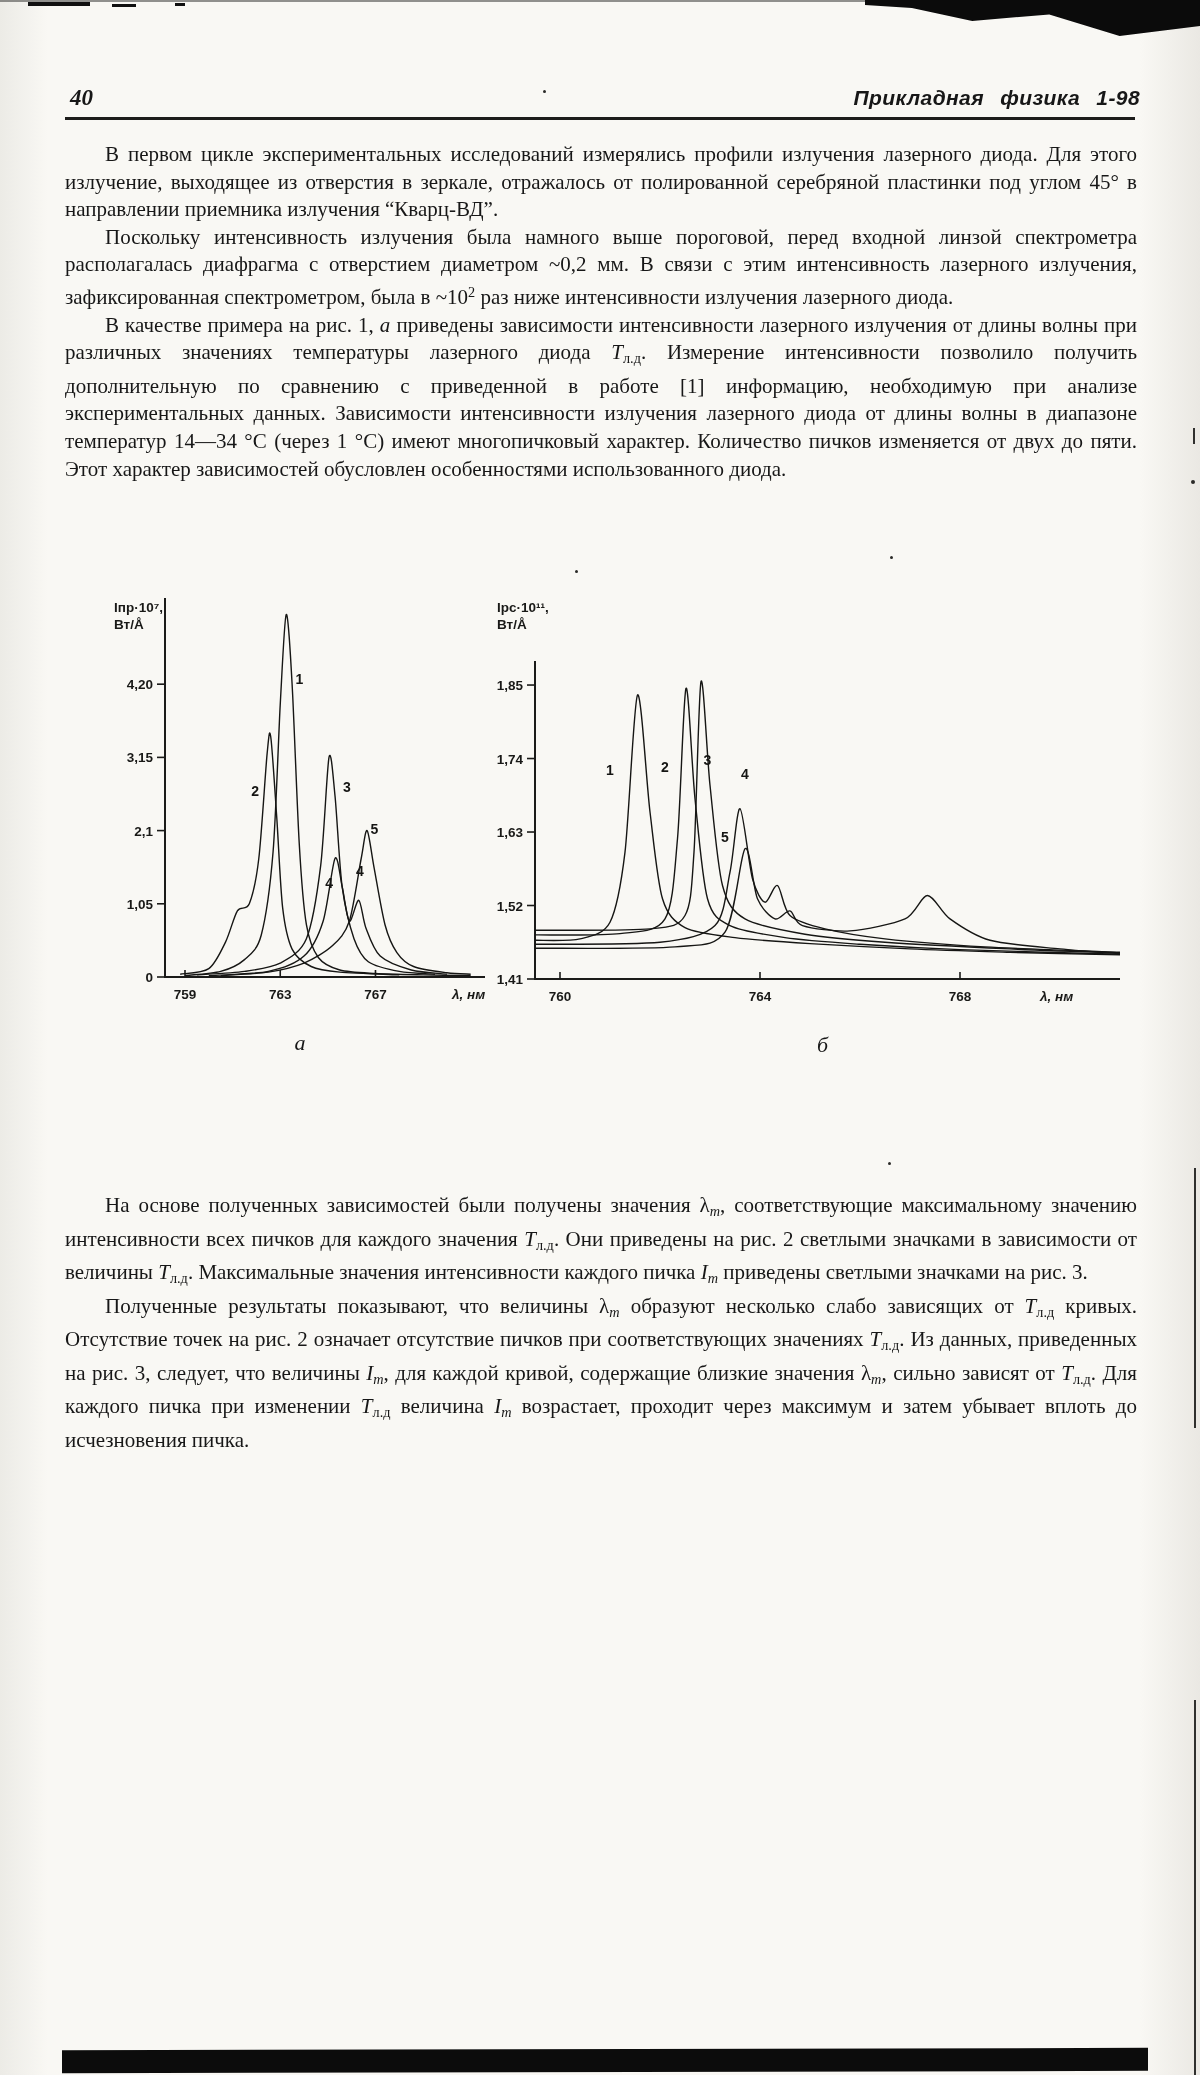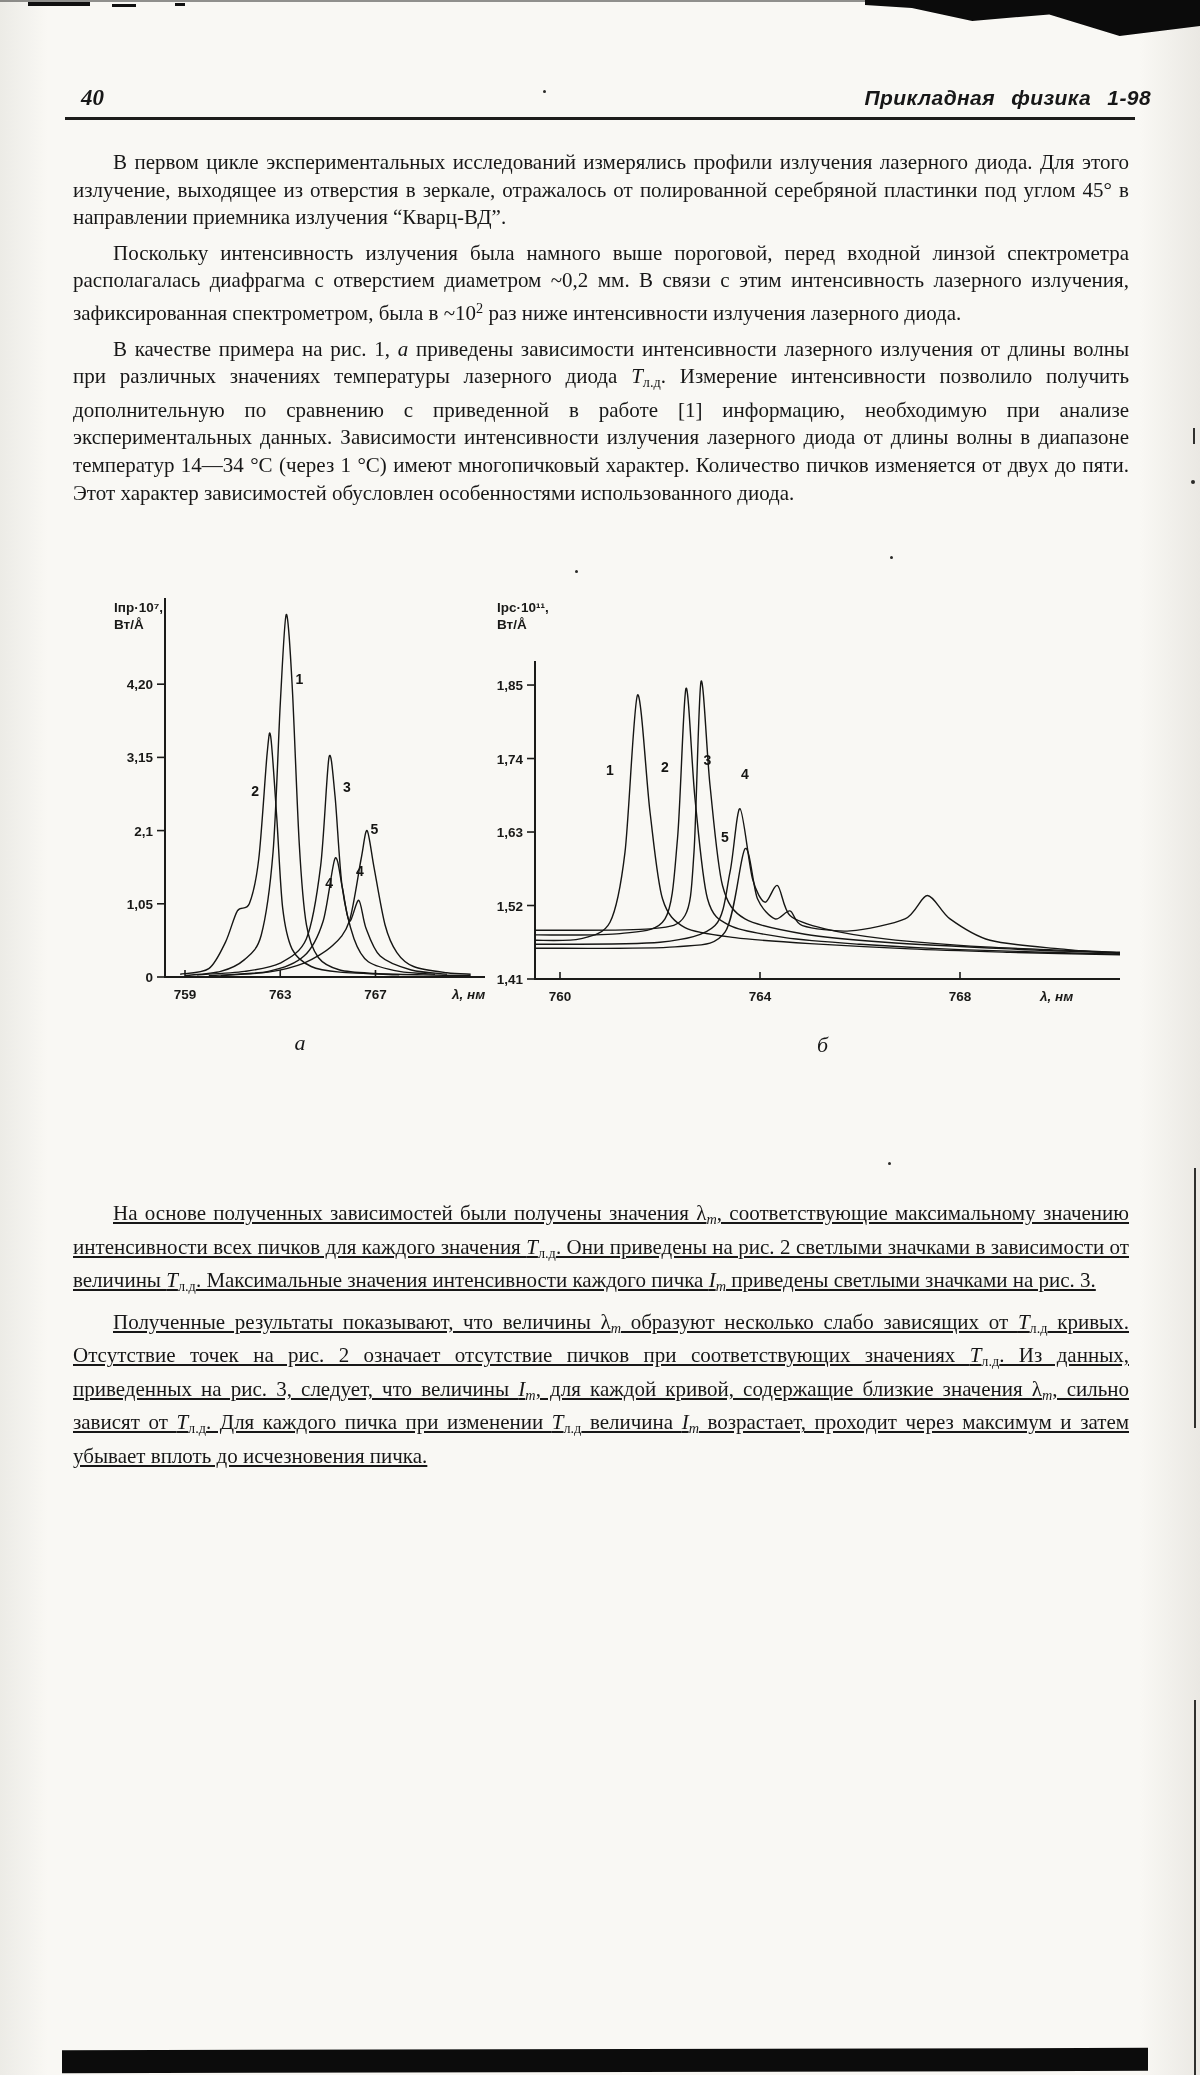--- a/index.html
+++ b/index.html
@@ -5,28 +5,28 @@
   html,body{margin:0;padding:0;background:#d8d6d1;}
   #page{position:relative;width:1200px;height:2075px;overflow:hidden;
         background:linear-gradient(90deg,#ecebe6 0,#f9f8f4 4%,#f9f8f4 95%,#eae8e3 100%);
         font-family:"Liberation Serif",serif;color:#171717;}
   .topline{position:absolute;top:0;left:0;width:100%;height:2px;background:#3a3a38;opacity:.55;}
   .dash{position:absolute;background:#101010;}
   .corner{position:absolute;top:0;right:0;width:335px;height:36px;background:#0b0b0b;
           clip-path:polygon(0 0,100% 0,100% 72%,76% 100%,55% 40%,32% 58%,14% 22%,0 14%);}
   .vline{position:absolute;width:2px;background:#30302e;}
   .speck{position:absolute;background:#2a2a28;border-radius:50%;}
-  .header{position:absolute;top:85px;left:81px;width:1070px;display:flex;justify-content:space-between;align-items:baseline;}
+  .header{position:absolute;top:85px;left:70px;width:1070px;display:flex;justify-content:space-between;align-items:baseline;}
   .page-num{font-style:italic;font-weight:700;font-size:23px;}
   .journal{font-family:"Liberation Sans",sans-serif;font-style:italic;font-weight:700;font-size:21px;word-spacing:10px;letter-spacing:.4px;}
   .rule{position:absolute;top:117px;left:65px;width:1070px;height:2.5px;background:#1d1d1b;}
   .textblock{position:absolute;left:65px;width:1072px;text-align:justify;font-size:21px;line-height:27.6px;}
-  .textblock p{margin:8px;text-indent:40px;}
+  .textblock p{margin:0;text-indent:40px;}
   #block1{top:141px;}
-  #block2{top:1192px;text-decoration:underline;}
+  #block2{top:1192px;}
   sub{font-size:68%;vertical-align:-0.28em;}
   sup{font-size:68%;vertical-align:0.5em;}
   .caption{position:absolute;top:1078px;left:110px;width:980px;text-align:center;
            font-family:"Liberation Sans",sans-serif;font-style:italic;font-size:19px;line-height:27.5px;color:#1b1b1b;}
   svg.chart{position:absolute;overflow:visible;}
   .tick{font-family:"Liberation Sans",sans-serif;font-size:13.5px;font-weight:700;fill:#191917;}
   .xaxis-label{font-style:italic;}
   .serieslabel{font-family:"Liberation Sans",sans-serif;font-size:14px;font-weight:700;fill:#151513;}
   .panel-label{position:absolute;font-style:italic;font-size:22px;text-align:center;}
   #pl-a{left:100px;top:1030px;width:400px;}

